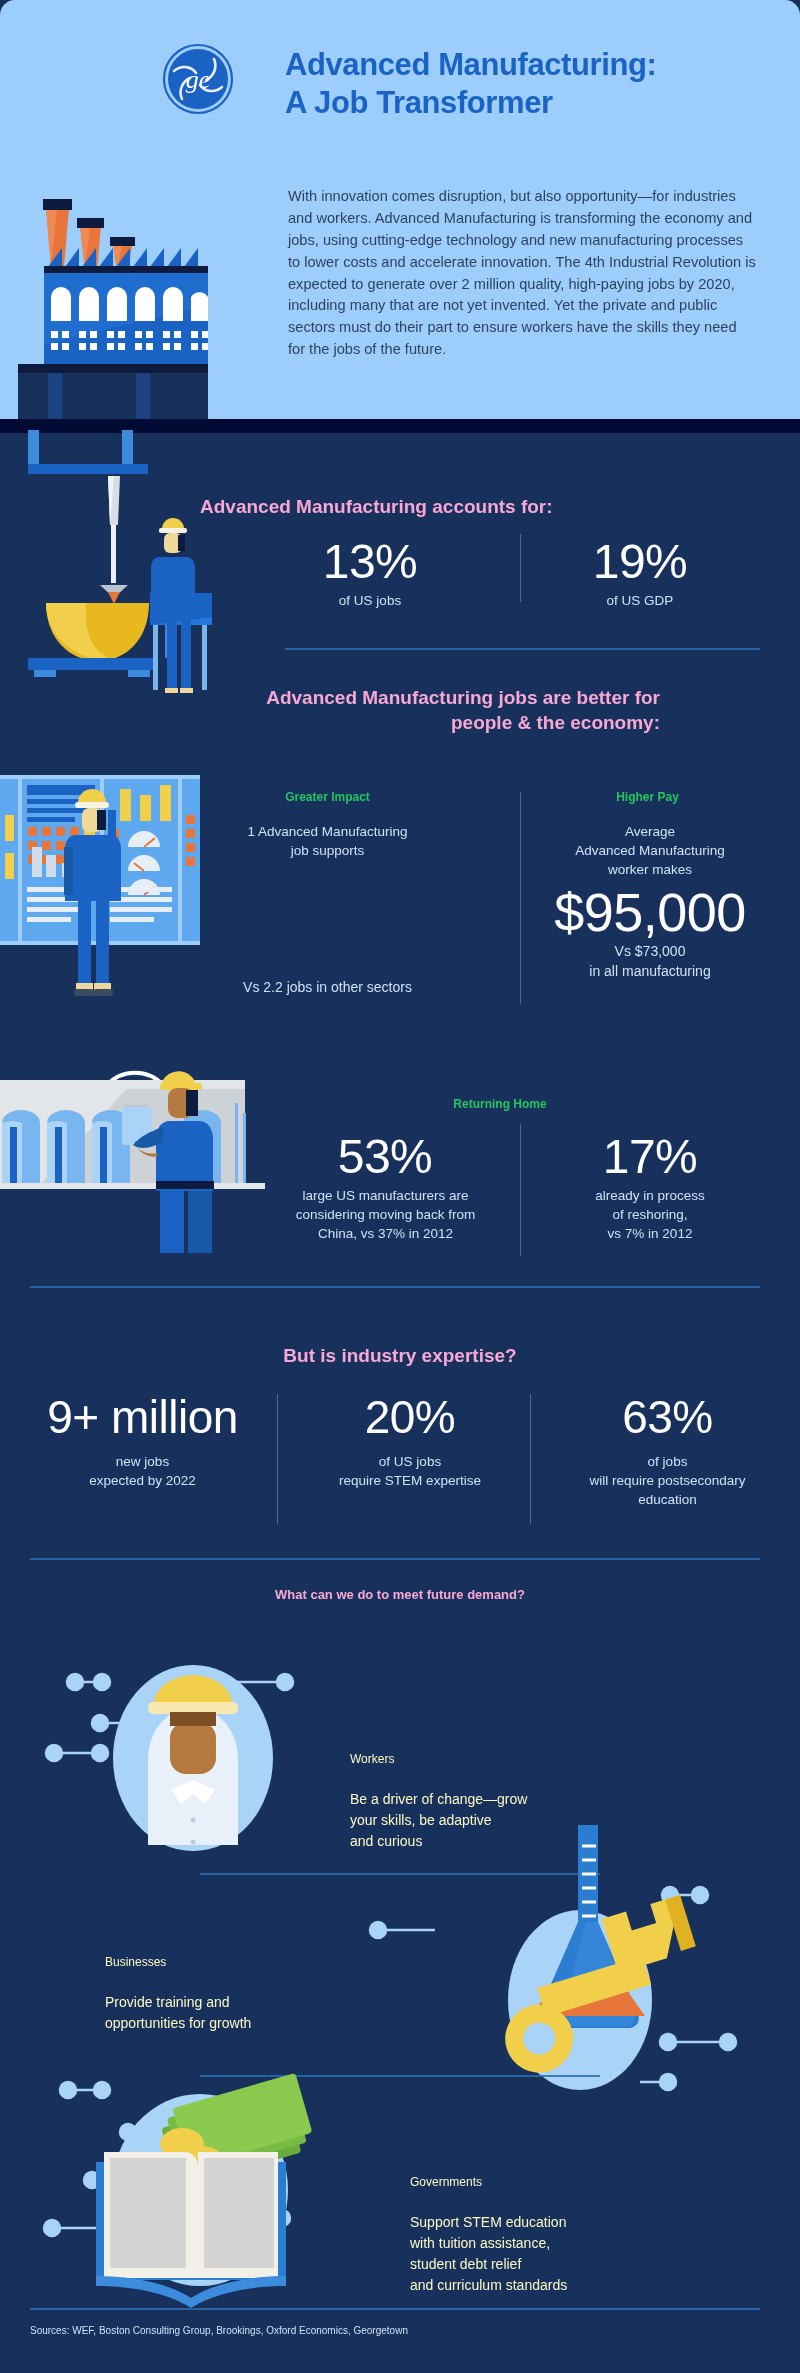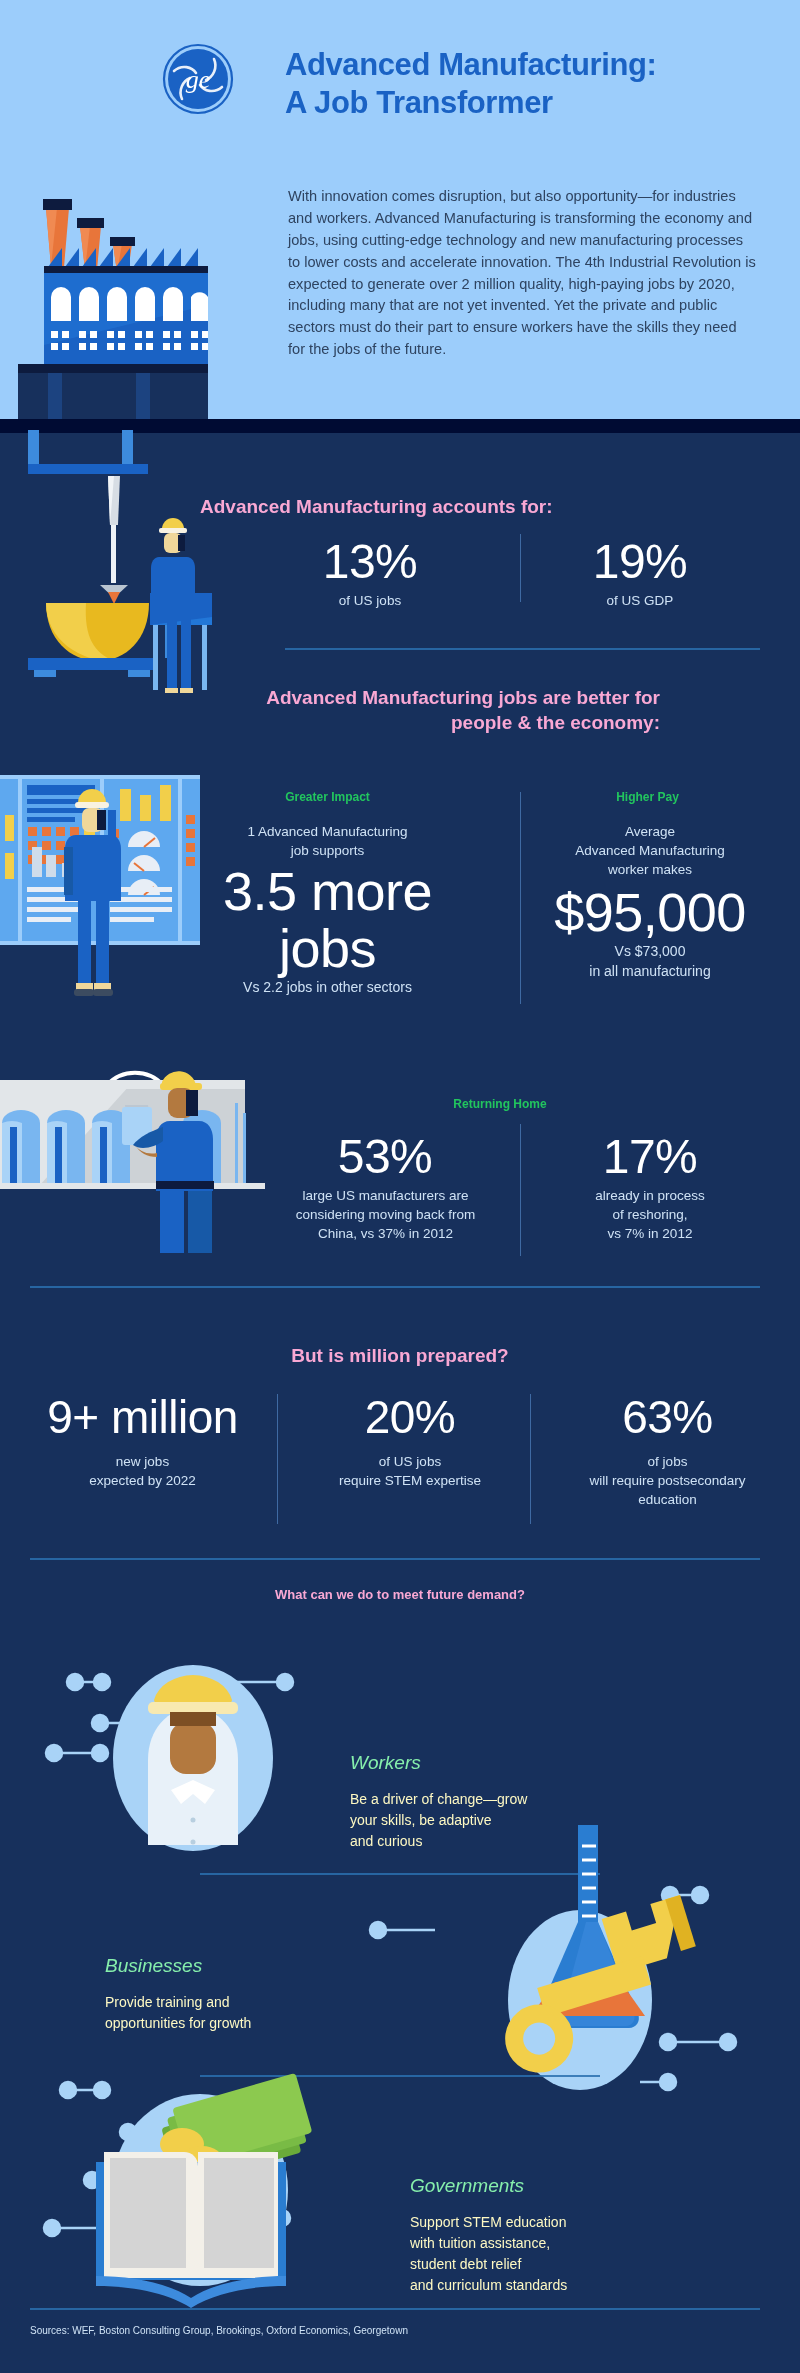--- a/index.html
+++ b/index.html
@@ -7,20 +7,21 @@
     width: 800px;
     background: #17305c;
     font-family: "Liberation Sans", sans-serif;
   }
   .page {
     position: relative;
     width: 800px;
     height: 2373px;
     overflow: hidden;
     background: #17305c;
+    border-radius: 15px;
   }
 
   
   .hero {
     position: absolute; left: 0; top: 0;
     width: 800px; height: 419px;
     background: #9ccdfb;
   }
   .hero-rule {
     position: absolute; left: 0; top: 419px;
@@ -95,23 +96,22 @@
   }
   .cap.sm { font-size: 14px; }
   .body-txt {
     position: absolute;
     color: #fef9c3;
     font-size: 14px;
     line-height: 1.5;
   }
   .role-title {
     position: absolute;
-    color: #86efac;
-    font-size: 19px;
-    font-style: italic;
+    color: #fef9c3;
+    font-size: 12px;
   }
   .sources {
     position: absolute;
     color: #cfe2f5;
     font-size: 10px;
   }
   svg { display: block; overflow: visible; }
 </style>
 </head>
 <body>
@@ -349,24 +349,20 @@
       <rect x="74" y="214" width="20" height="7" rx="3" fill="#3c4b60"></rect>
       <rect x="93" y="214" width="20" height="7" rx="3" fill="#3c4b60"></rect>
     </svg>
   </div>
 
   <div class="sub-title" style="left:215px; top:790px; width:225px;">Greater Impact</div>
   <div class="cap" style="left:200px; top:822px; width:255px;">
     <span>1 Advanced Manufacturing</span><br>
     <span>job supports</span>
   </div>
-  <div class="bignum xl" style="left:195px; top:863px; width:265px;">
-    <span>3.5 more</span><br>
-    <span>jobs</span>
-  </div>
   <div class="cap sm" style="left:195px; top:978px; width:265px;">Vs 2.2 jobs in other sectors</div>
 
   <div class="vdiv" style="left:520px; top:792px; height:212px;"></div>
 
   <div class="sub-title" style="left:555px; top:790px; width:185px;">Higher Pay</div>
   <div class="cap" style="left:545px; top:822px; width:210px;">
     <span>Average</span><br>
     <span>Advanced Manufacturing</span><br>
     <span>worker makes</span>
   </div>
@@ -435,21 +431,21 @@
 
   <div class="bignum" style="left:560px; top:1132px; width:180px;">17%</div>
   <div class="cap" style="left:555px; top:1186px; width:190px;">
     <span>already in process</span><br>
     <span>of reshoring,</span><br>
     <span>vs 7% in 2012</span>
   </div>
 
   <div class="hl" style="left:30px; top:1286px; width:730px;"></div>
 
-  <div class="sec-title" style="left:0px; top:1344px; width:800px; text-align:center;">But is million prepared?</div>
+  <div class="sec-title" style="left:0px; top:1344px; width:800px; text-align:center;">But is industry expertise?</div>
 
   <div class="bignum" style="left:10px; top:1393px; width:265px; font-size:46px;">9+ million</div>
   <div class="cap" style="left:10px; top:1452px; width:265px;">
     <span>new jobs</span><br>
     <span>expected by 2022</span>
   </div>
 
   <div class="vdiv" style="left:277px; top:1394px; height:130px;"></div>
 
   <div class="bignum" style="left:295px; top:1393px; width:230px; font-size:46px;">20%</div>

